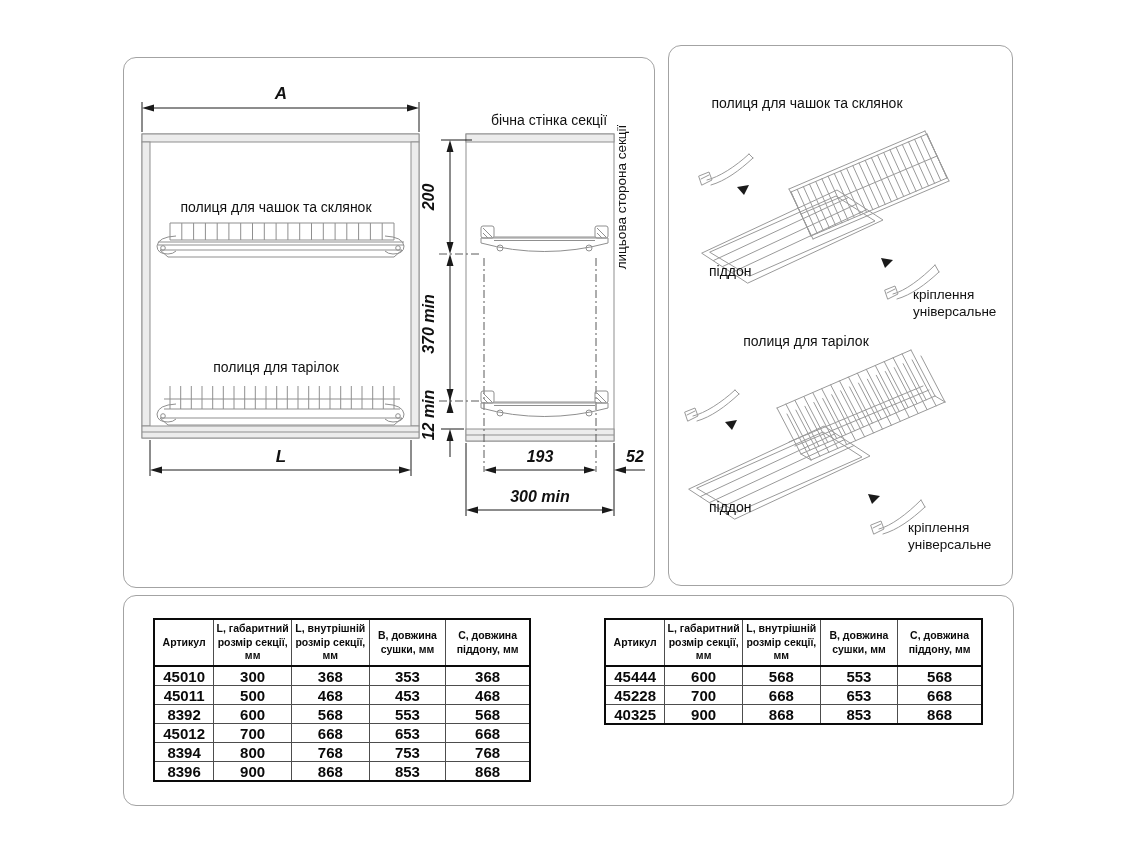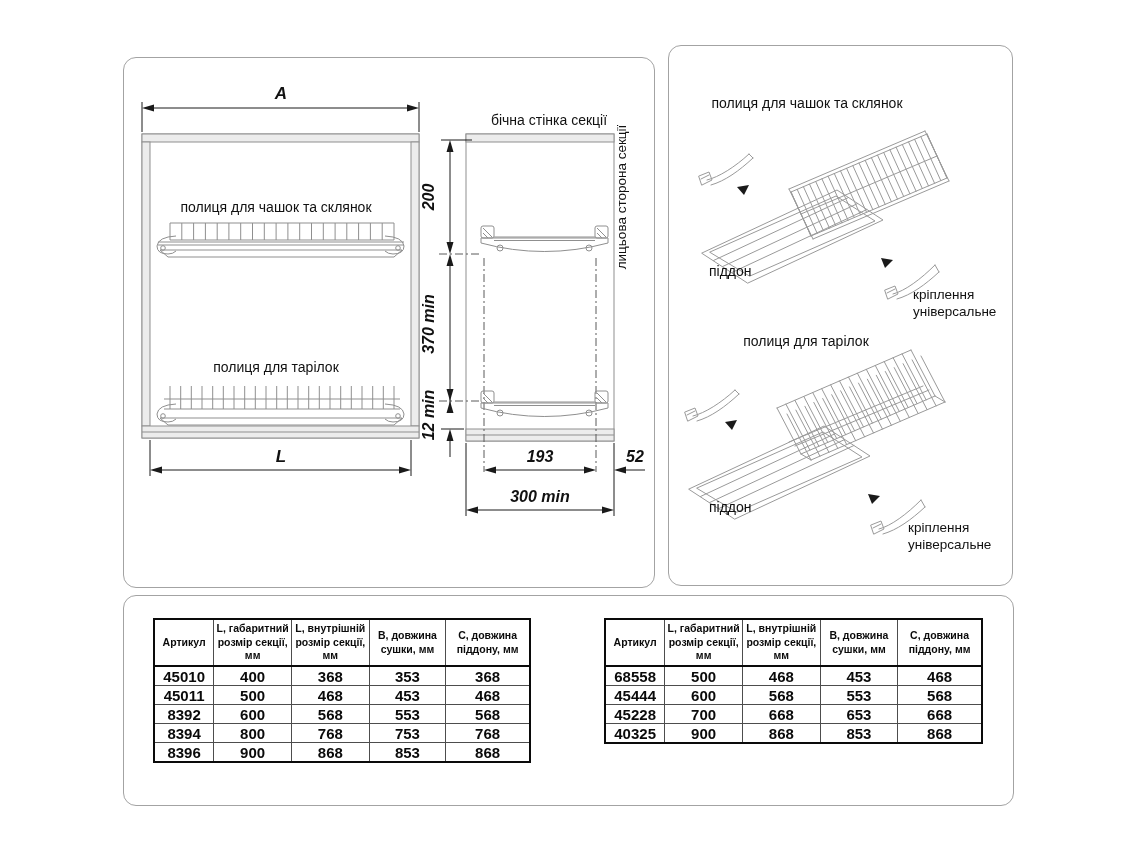--- a/index.html
+++ b/index.html
@@ -237,38 +237,45 @@
             <th>Артикул</th>
             <th>L, габаритний розмір секції, мм</th>
             <th>L, внутрішній розмір секції, мм</th>
             <th>В, довжина сушки, мм</th>
             <th>С, довжина піддону, мм</th>
           </tr>
       </thead>
       <tbody>
           <tr>
             <td>45010</td>
-            <td>400</td>
+            <td>300</td>
             <td>368</td>
             <td>353</td>
             <td>368</td>
           </tr>
           <tr>
             <td>45011</td>
             <td>500</td>
             <td>468</td>
             <td>453</td>
             <td>468</td>
           </tr>
           <tr>
             <td>8392</td>
             <td>600</td>
             <td>568</td>
             <td>553</td>
             <td>568</td>
+          </tr>
+          <tr>
+            <td>45012</td>
+            <td>700</td>
+            <td>668</td>
+            <td>653</td>
+            <td>668</td>
           </tr>
           <tr>
             <td>8394</td>
             <td>800</td>
             <td>768</td>
             <td>753</td>
             <td>768</td>
           </tr>
           <tr>
             <td>8396</td>
@@ -294,27 +301,20 @@
         <tr>
             <th>Артикул</th>
             <th>L, габаритний розмір секції, мм</th>
             <th>L, внутрішній розмір секції, мм</th>
             <th>В, довжина сушки, мм</th>
             <th>С, довжина піддону, мм</th>
           </tr>
       </thead>
       <tbody>
           <tr>
-            <td>68558</td>
-            <td>500</td>
-            <td>468</td>
-            <td>453</td>
-            <td>468</td>
-          </tr>
-          <tr>
             <td>45444</td>
             <td>600</td>
             <td>568</td>
             <td>553</td>
             <td>568</td>
           </tr>
           <tr>
             <td>45228</td>
             <td>700</td>
             <td>668</td>

